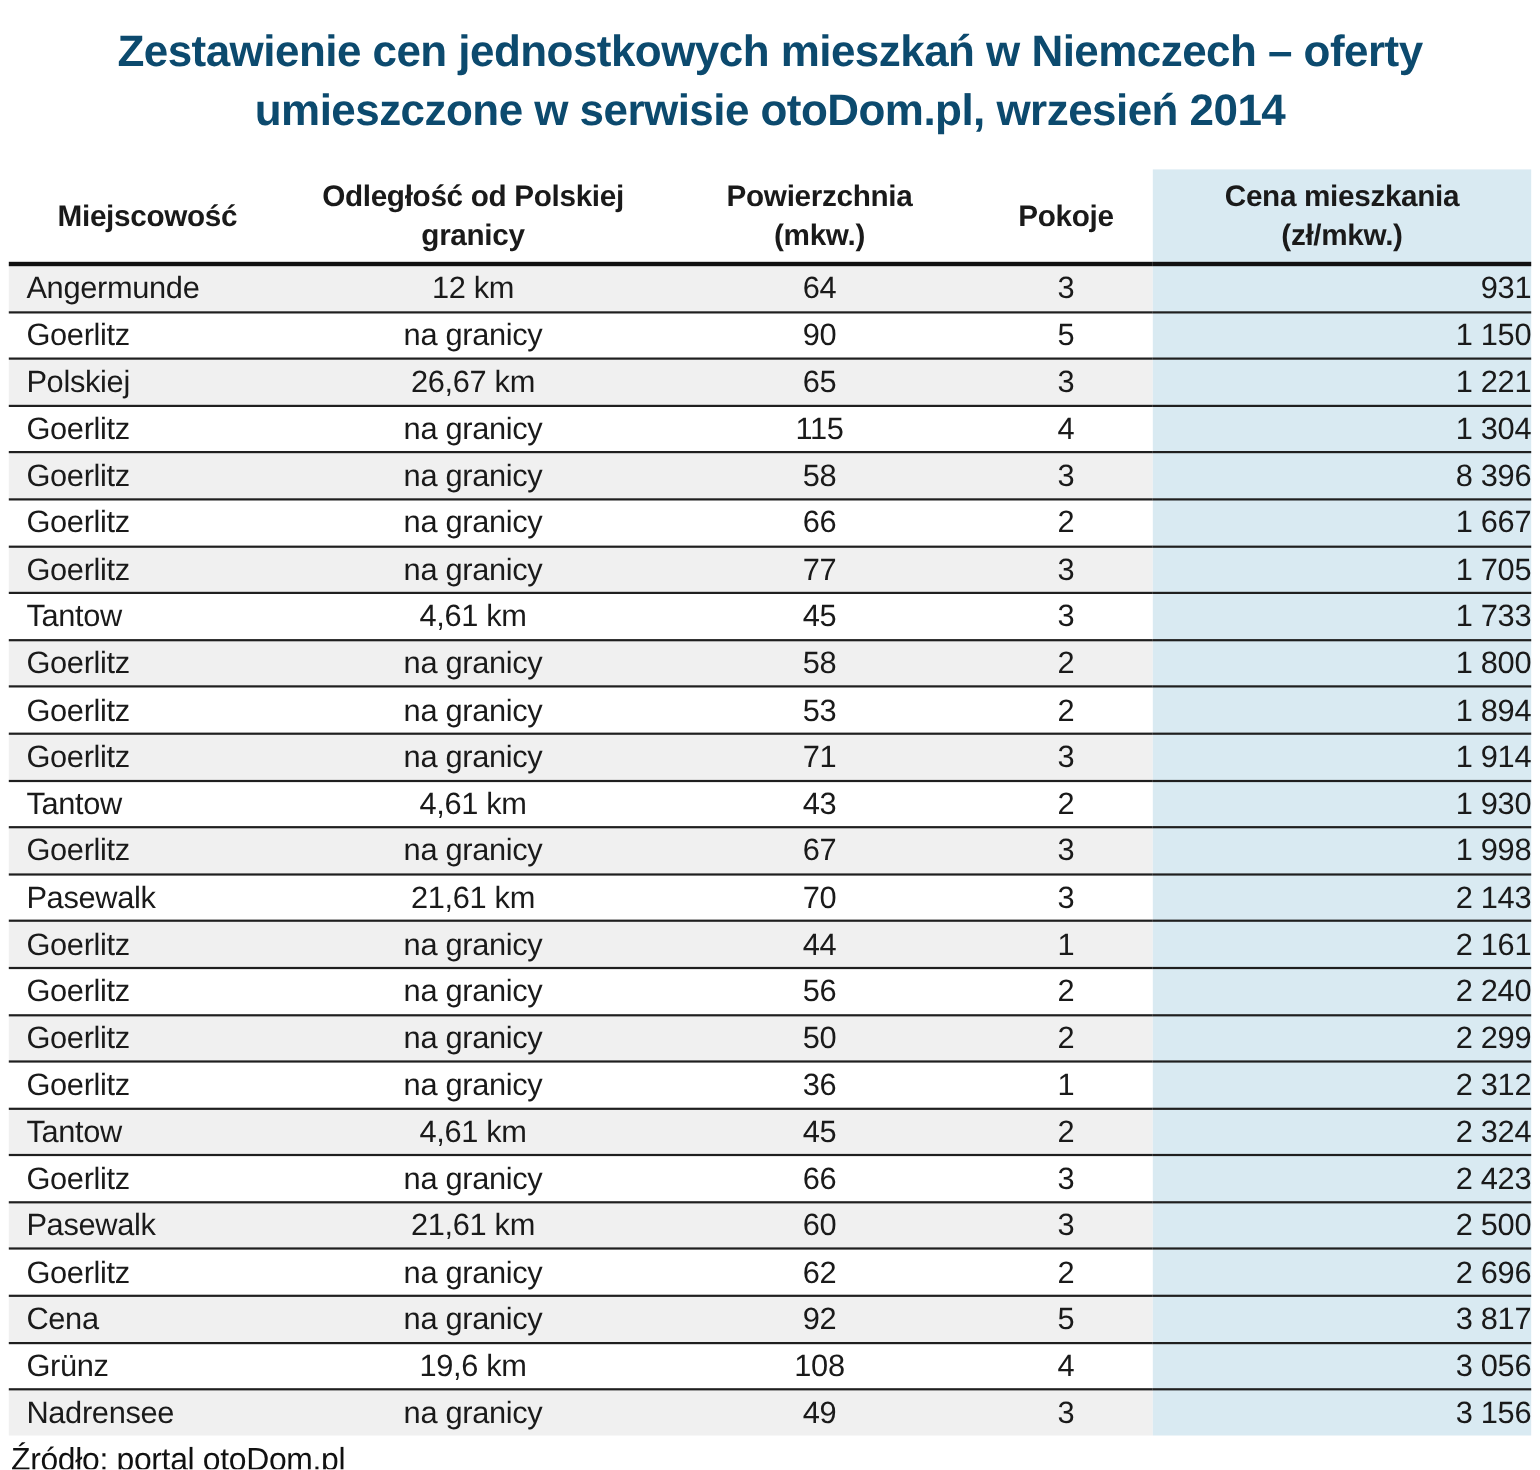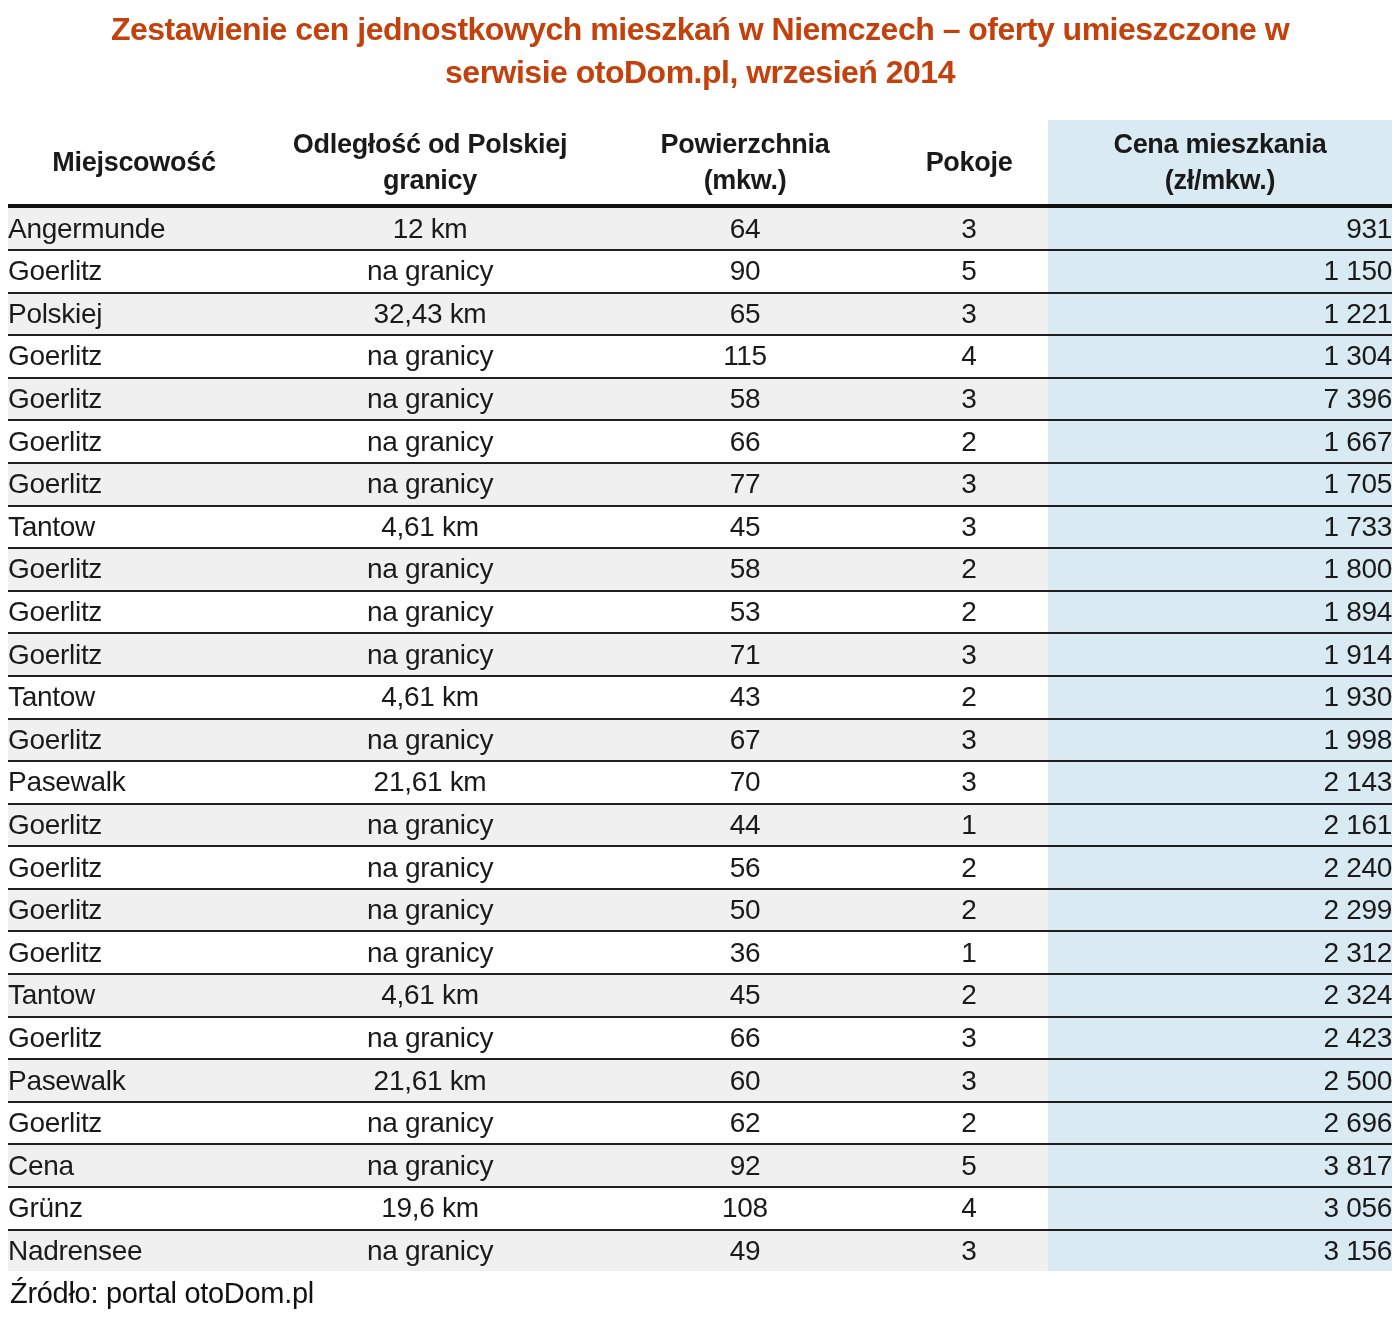--- a/index.html
+++ b/index.html
@@ -13,27 +13,27 @@
     color: #1a1a1a;
   }
   .page {
     width: 1400px;
     height: 1336px;
     overflow: hidden;
     background: #ffffff;
   }
   .title {
     max-width: 1300px;
-    margin: 8px auto 0 auto;
+    margin: 20px auto 0 auto;
     text-align: center;
-    font-size: 32px;
+    font-size: 40px;
     font-weight: bold;
     letter-spacing: -0.5px;
     line-height: 1.35;
-    color: #c2410c;
+    color: #0c4a6e;
   }
   table.price-table {
     border-collapse: collapse;
     table-layout: fixed;
     width: 1384px;
     margin: 26px 8px 0 8px;
     font-size: 28px;
     letter-spacing: -0.3px;
   }
   col.c1 { width: 252px; }
@@ -61,20 +61,21 @@
     text-align: center;
     vertical-align: middle;
     border-bottom: 2px solid #1f1f1f;
     background: #ffffff;
   }
   tbody tr:nth-child(odd) td { background: #f0f0f0; }
   tbody td.c5 { background: #d9eaf2 !important; text-align: right; }
   tbody tr:last-child td { border-bottom: none; }
   tbody td.c1 {
     text-align: left;
+    padding-left: 16px;
   }
   .source-note {
     margin: 6px 0 0 10px;
     font-size: 29px;
     color: #111111;
     letter-spacing: -0.3px;
   }
 </style>
 </head>
 <body>
@@ -123,38 +124,38 @@
         </tr>
         <tr>
           <td class="c1">Goerlitz</td>
           <td class="c2">na granicy</td>
           <td class="c3">90</td>
           <td class="c4">5</td>
           <td class="c5">1 150</td>
         </tr>
         <tr>
           <td class="c1">Polskiej</td>
-          <td class="c2">32,43 km</td>
+          <td class="c2">26,67 km</td>
           <td class="c3">65</td>
           <td class="c4">3</td>
           <td class="c5">1 221</td>
         </tr>
         <tr>
           <td class="c1">Goerlitz</td>
           <td class="c2">na granicy</td>
           <td class="c3">115</td>
           <td class="c4">4</td>
           <td class="c5">1 304</td>
         </tr>
         <tr>
           <td class="c1">Goerlitz</td>
           <td class="c2">na granicy</td>
           <td class="c3">58</td>
           <td class="c4">3</td>
-          <td class="c5">7 396</td>
+          <td class="c5">8 396</td>
         </tr>
         <tr>
           <td class="c1">Goerlitz</td>
           <td class="c2">na granicy</td>
           <td class="c3">66</td>
           <td class="c4">2</td>
           <td class="c5">1 667</td>
         </tr>
         <tr>
           <td class="c1">Goerlitz</td>

